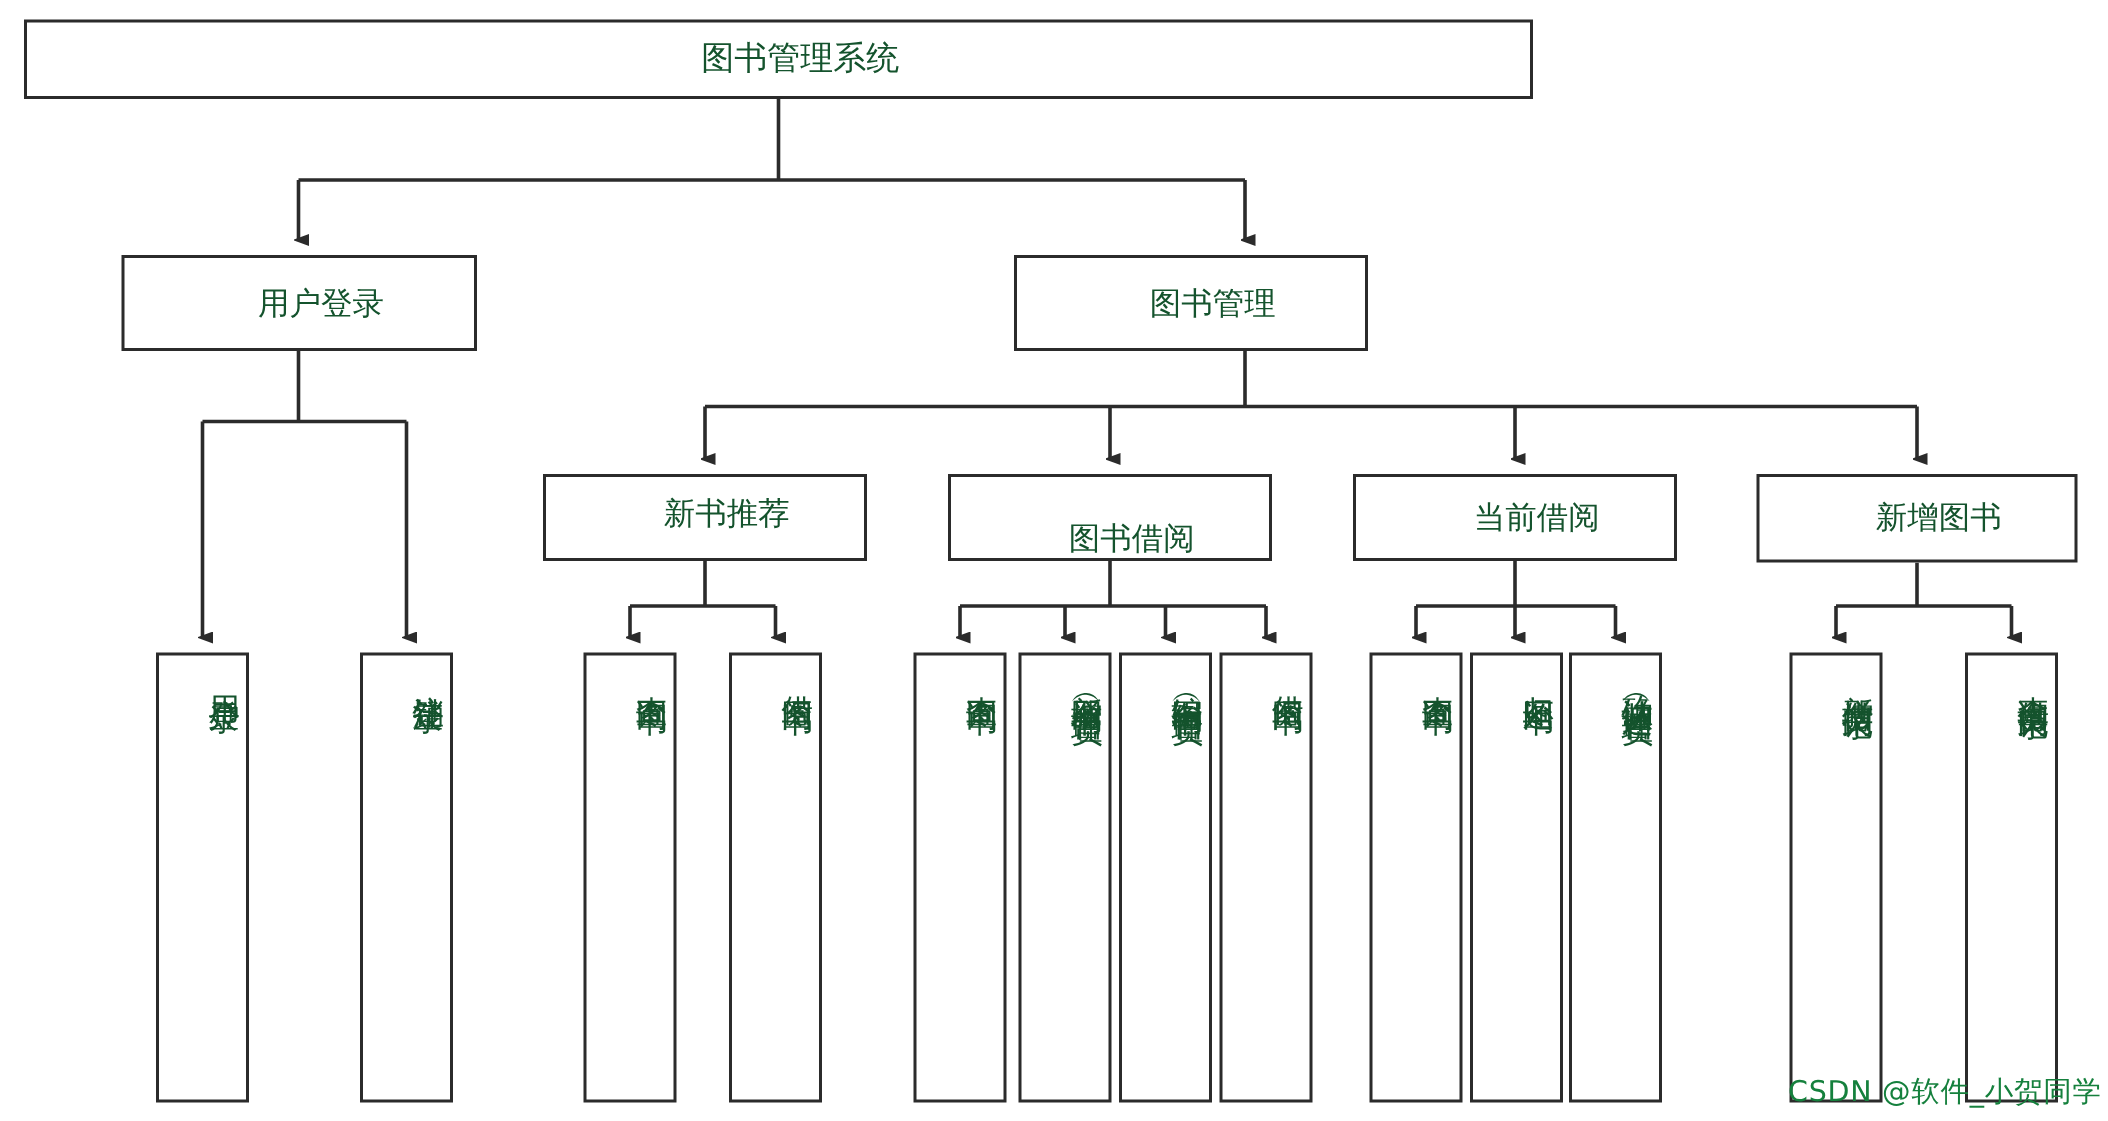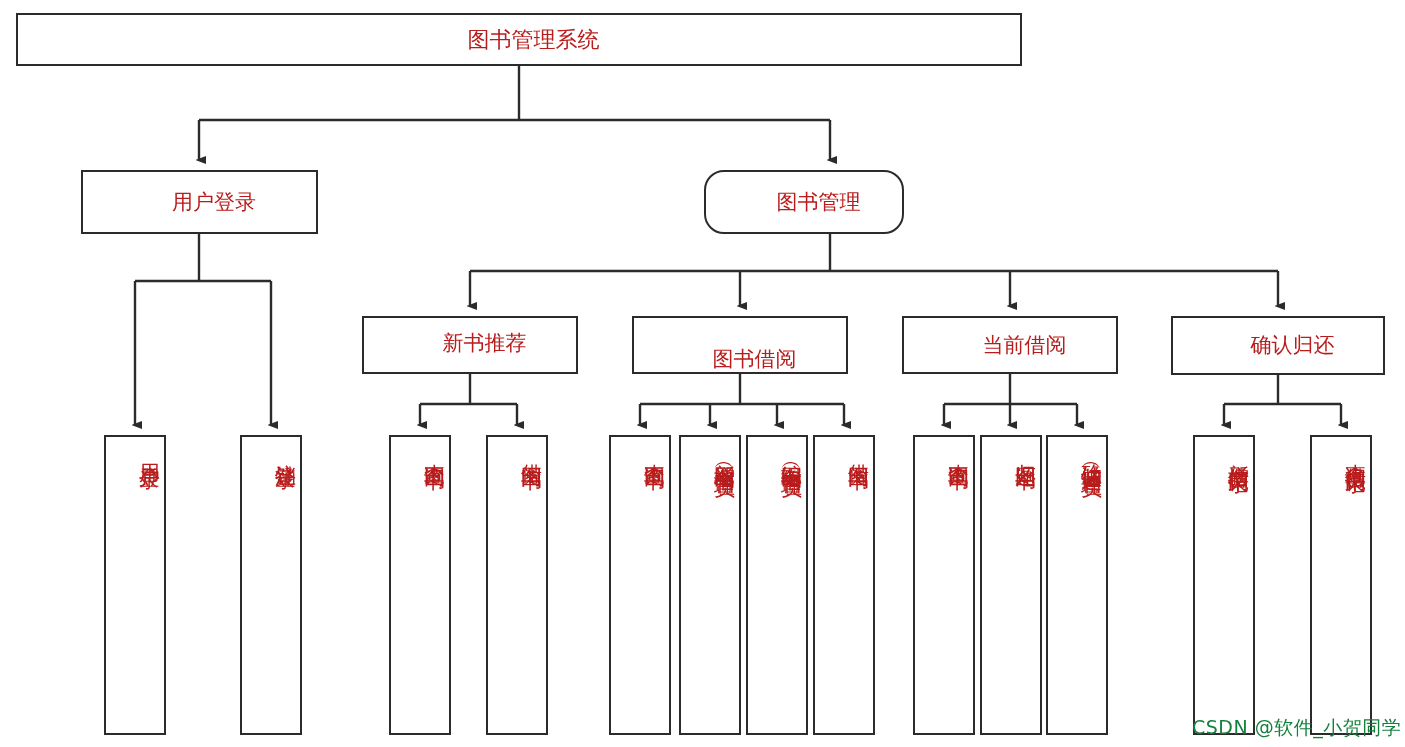--- a/index.html
+++ b/index.html
@@ -27,21 +27,21 @@
     pointer-events: none;
   }
   .node {
     position: absolute;
     box-sizing: border-box;
     background: #ffffff;
     border: 2px solid #2b2b2b;
     display: flex;
     align-items: center;
     justify-content: center;
-    color: #b91c1c;
+    color: #14532d;
     padding-left: 29px;
   }
   .node.root {
     border-width: 2px;
   }
   .node .label {
     display: block;
     text-align: center;
     line-height: 1.25;
     white-space: nowrap;
@@ -132,38 +132,38 @@
   </svg>
 
   <div class="node h root" style="left:16px; top:13px; width:1006px; height:53px;">
     <span class="label">图书管理系统</span>
   </div>
 
   <div class="node h" style="left:81px; top:170px; width:237px; height:64px;">
     <span class="label">用户登录</span>
   </div>
 
-  <div class="node h" style="left:704px; top:170px; width:200px; height:64px;border-radius:20px;">
+  <div class="node h" style="left:676px; top:170px; width:236px; height:64px;">
     <span class="label">图书管理</span>
   </div>
 
   <div class="node h" style="left:362px; top:316px; width:216px; height:58px;font-family:Liberation Mono, monospace;">
     <span class="label">新书推荐</span>
   </div>
 
   <div class="node h" style="left:632px; top:316px; width:216px; height:58px;align-items:flex-end;">
     <span class="label">图书借阅</span>
   </div>
 
   <div class="node h" style="left:902px; top:316px; width:216px; height:58px;">
     <span class="label">当前借阅</span>
   </div>
 
   <div class="node h" style="left:1171px; top:316px; width:214px; height:59px;">
-    <span class="label">确认归还</span>
+    <span class="label">新增图书</span>
   </div>
 
   <div class="node v" style="left:104px; top:435px; width:62px; height:300px;">
     <span class="label">用户登录</span>
   </div>
 
   <div class="node v" style="left:240px; top:435px; width:62px; height:300px;">
     <span class="label">注销登录</span>
   </div>
 

